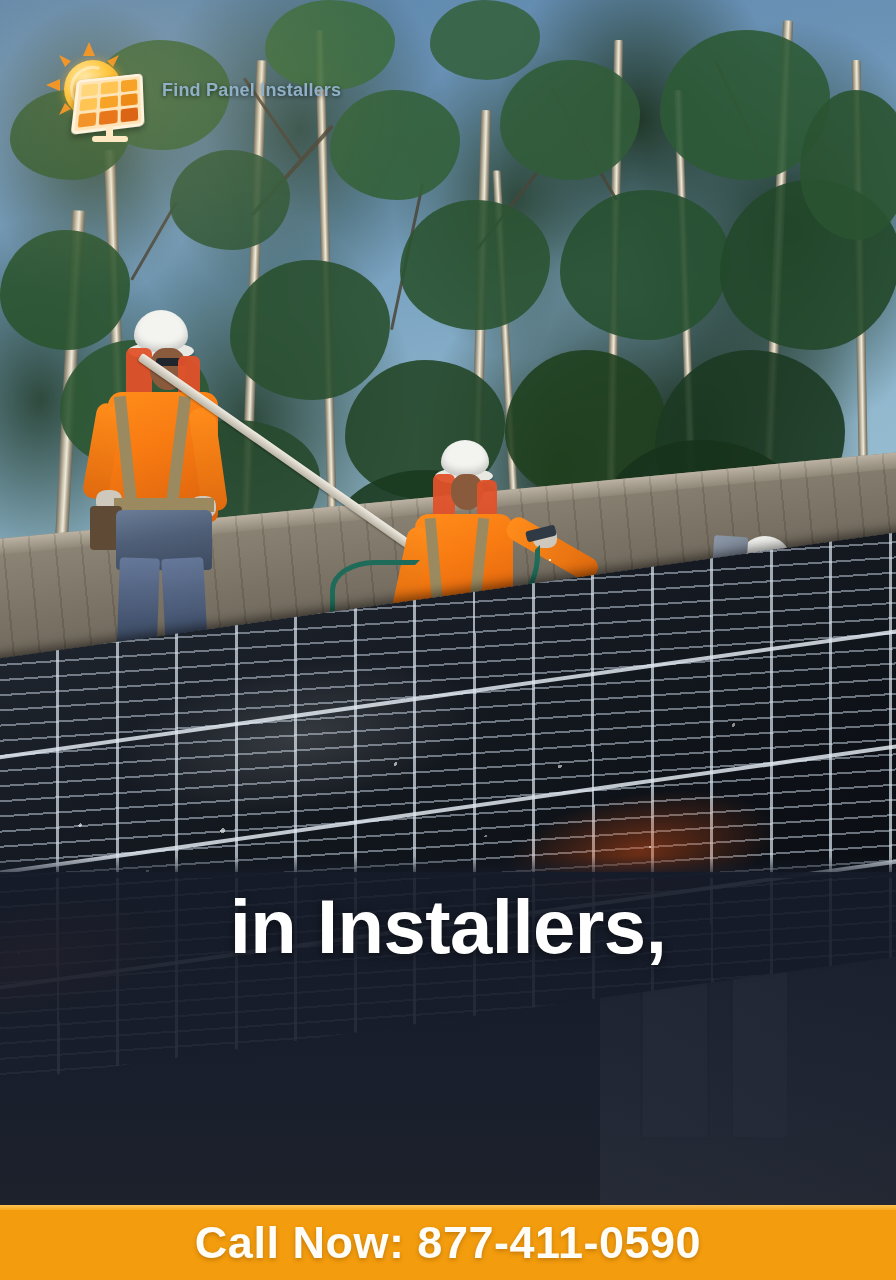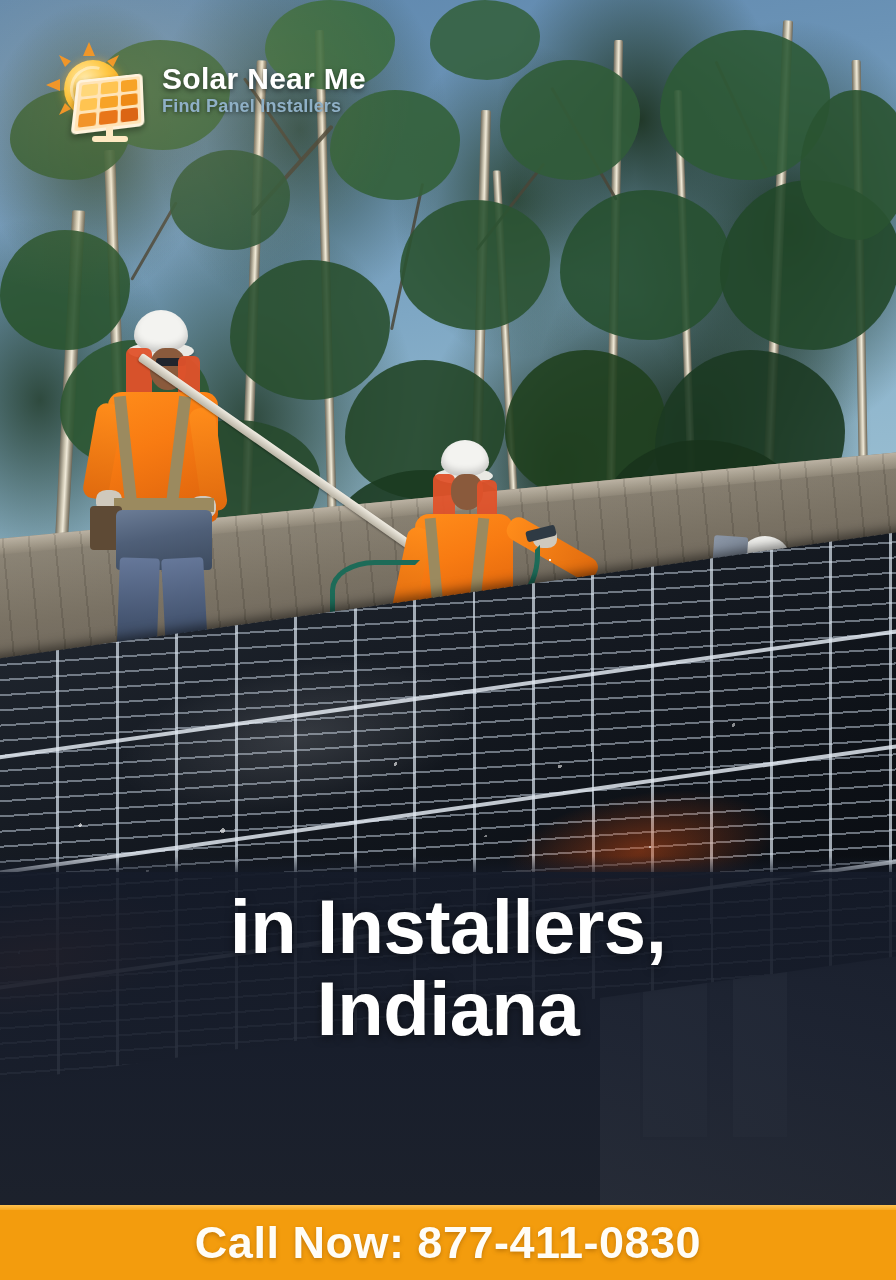--- a/index.html
+++ b/index.html
@@ -526,30 +526,28 @@
           <i style="background:#f7a327"></i>
           <i style="background:#ee8a16"></i>
         <i style="background:#f29429"></i>
           <i style="background:#e8761a"></i>
           <i style="background:#db6514"></i>
       </div>
       <div class="panel-stand"></div>
       <div class="panel-base"></div>
     </div>
     <div class="logo-text">
-      <div class="logo-name">Solar Near Me</div>
       <div class="logo-tag">Find Panel Installers</div>
     </div>
   </div>
 
   <div class="band-fade"></div>
   <div class="band"></div>
 
   <h1 class="title">
     <span class="l2">in Installers,</span>
-    <span class="l3">Indiana</span>
   </h1>
 
   <div class="cta">
-    <span class="cta-text">Call Now: 877-411-0830</span>
+    <span class="cta-text">Call Now: 877-411-0590</span>
   </div>
 
 </div>
 
 </body></html>

